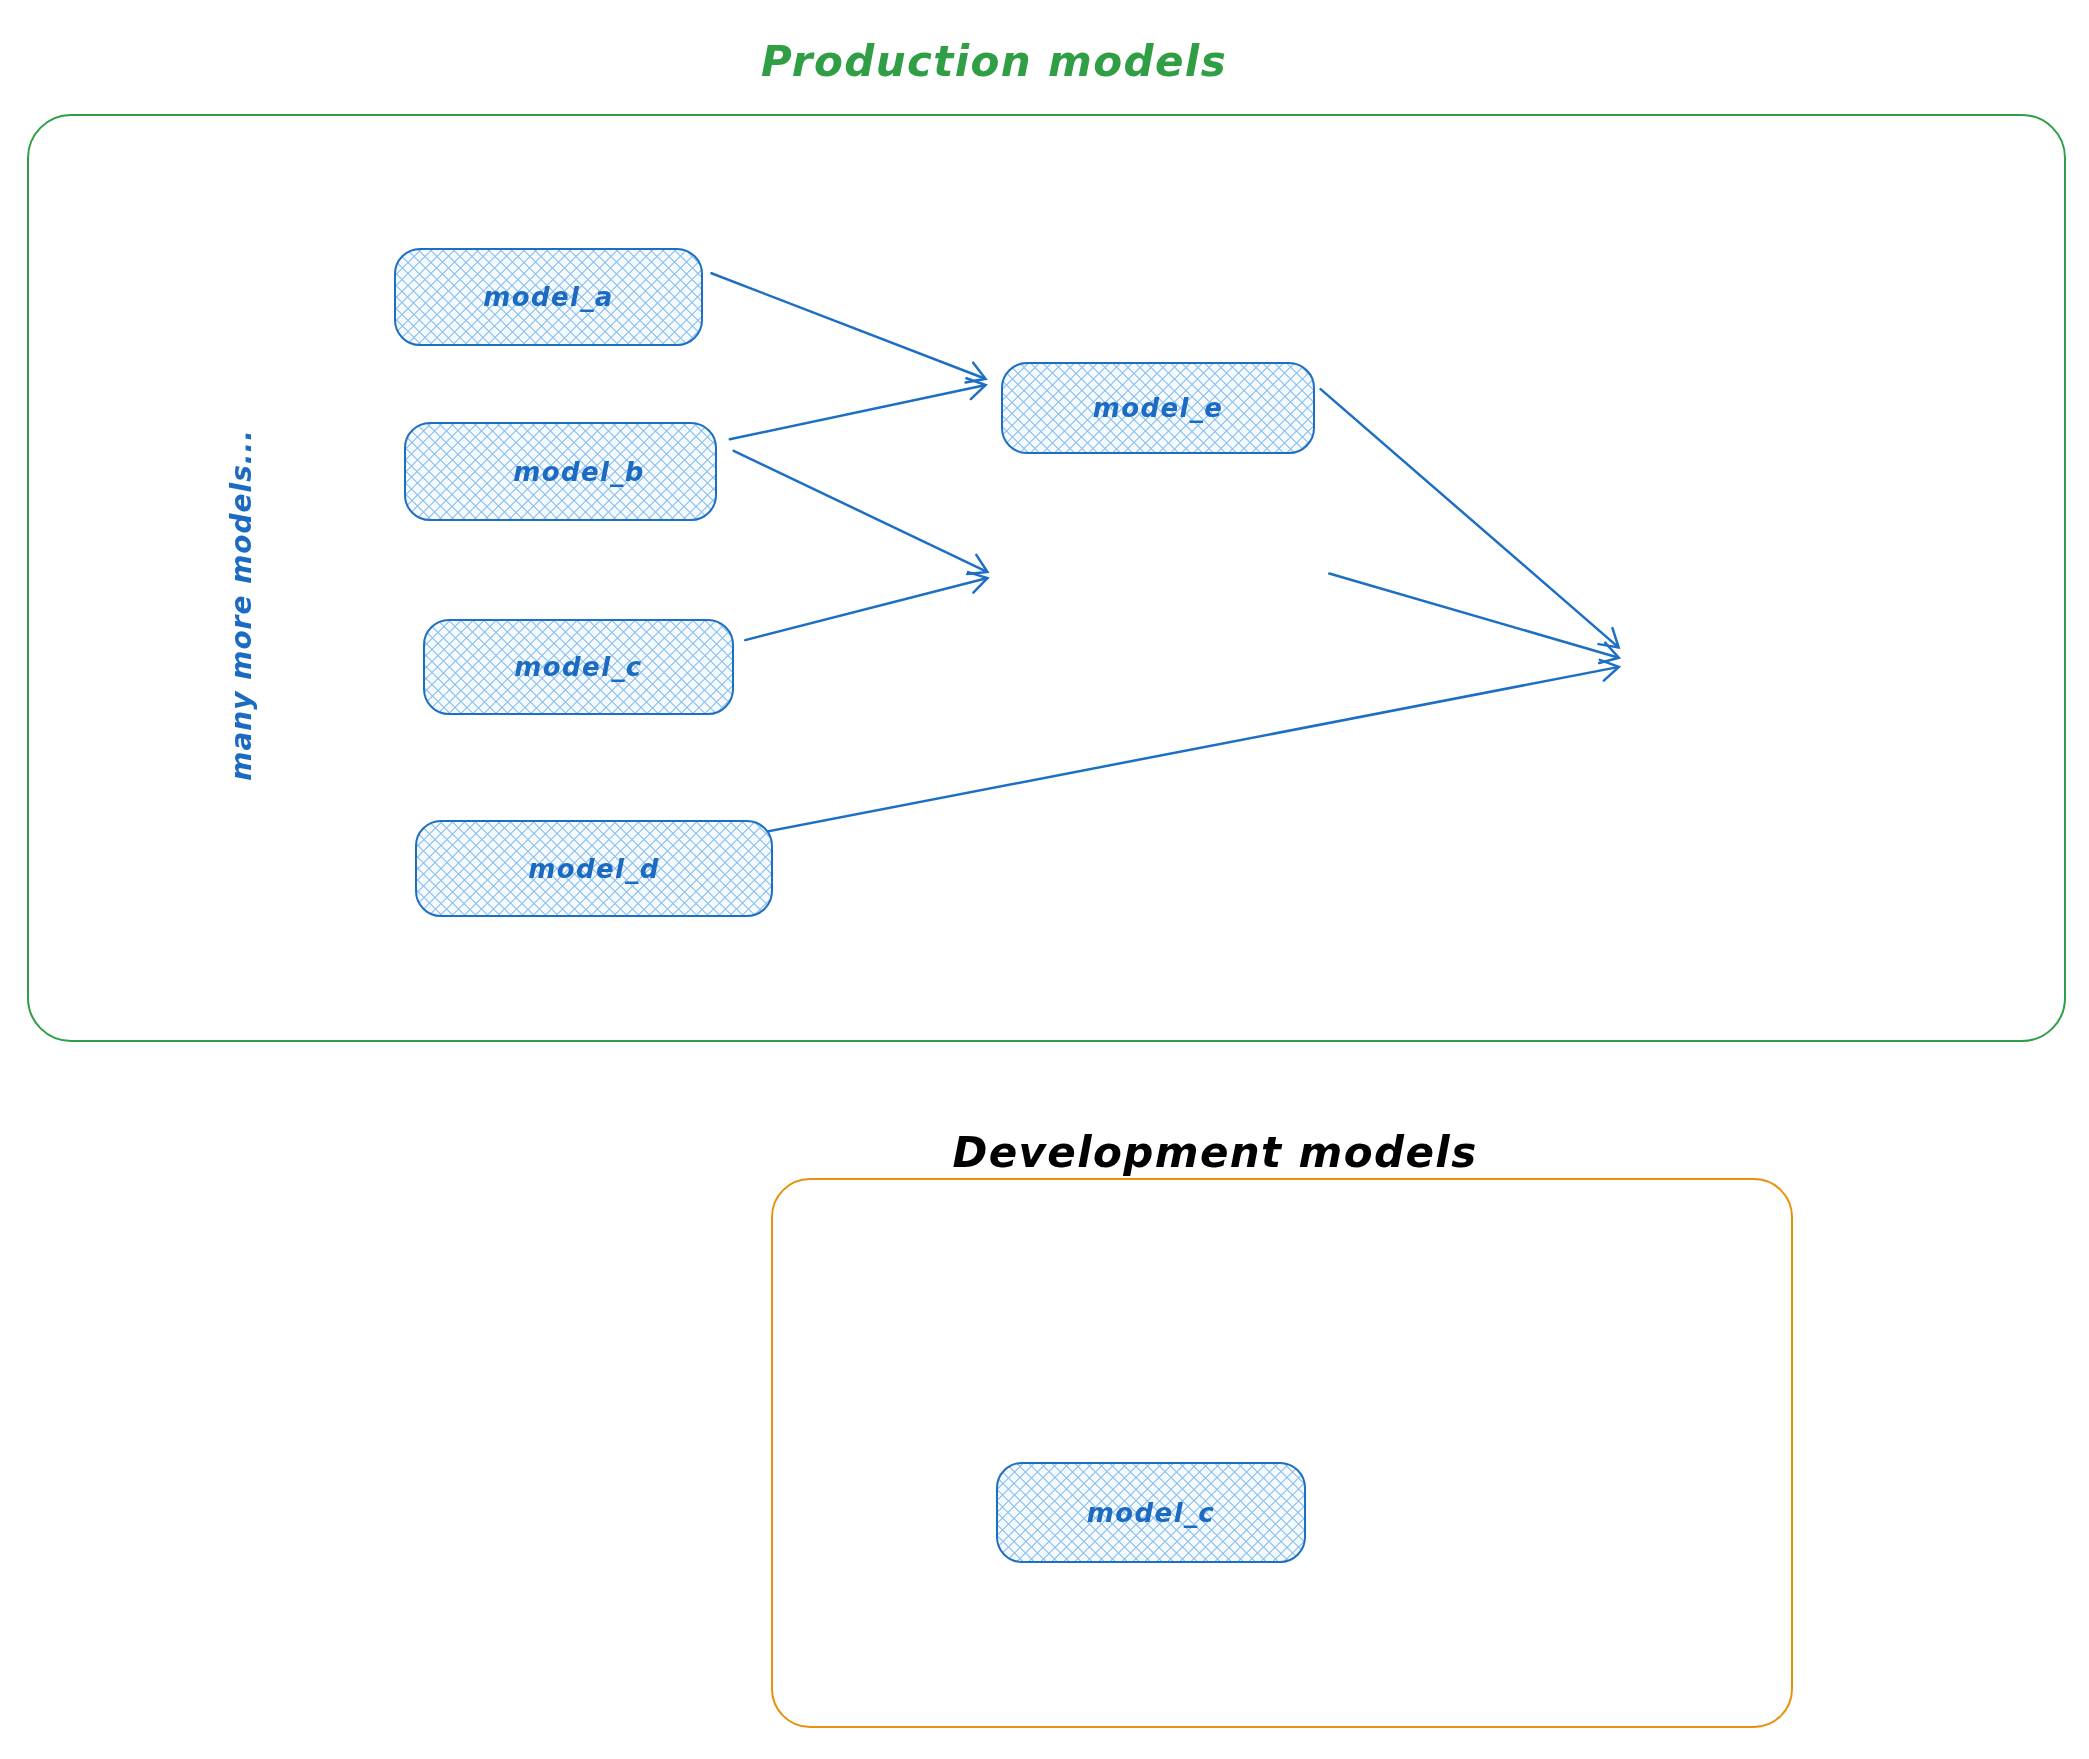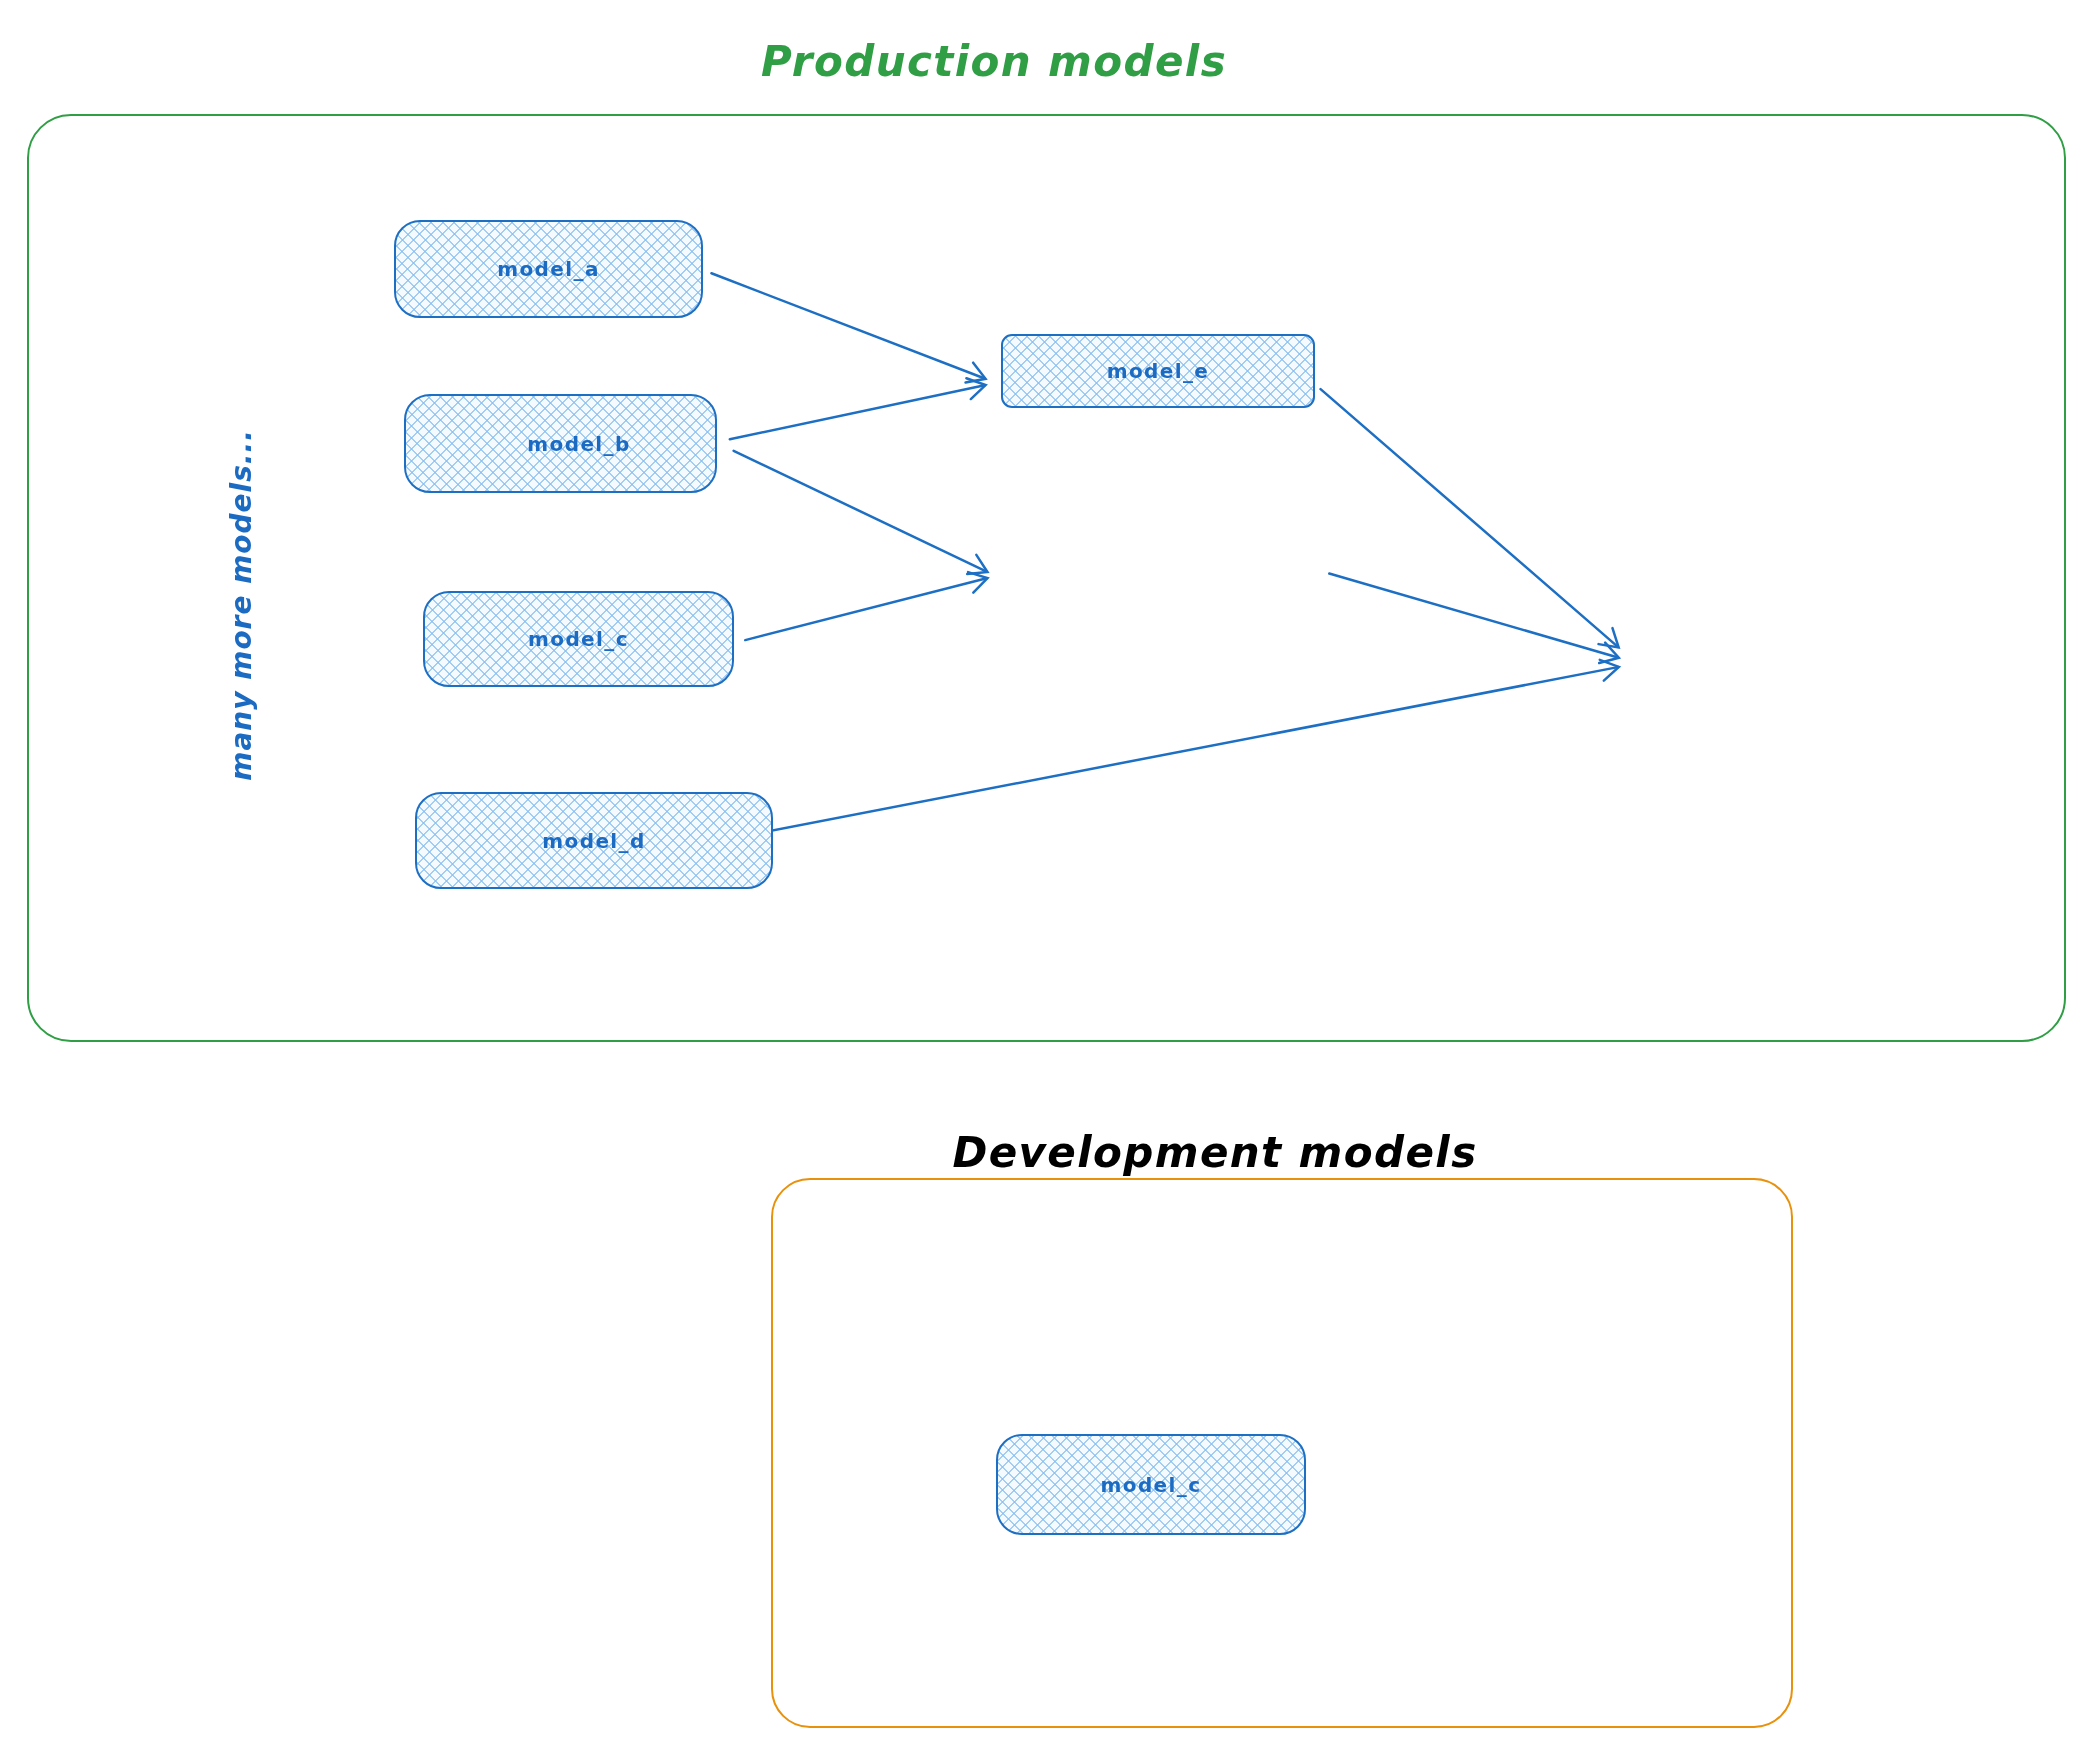--- a/index.html
+++ b/index.html
@@ -55,34 +55,36 @@
     letter-spacing:1px;
   }
 
   
   .node {
     position:absolute;
     display:flex; align-items:center; justify-content:center;
     border:2.5px solid #1d6fc4;
     border-radius:26px;
     color:#1c6bc2;
-    font-size:20px;
+    font-size:26px;
+    font-style:italic;
     font-weight:600;
     letter-spacing:1.4px;
     background-color:#f5faff;
     background-image:
       repeating-linear-gradient(45deg,  rgba(137,190,240,0.75) 0px, rgba(137,190,240,0.75) 1.4px, transparent 1.4px, transparent 8.2px),
       repeating-linear-gradient(135deg, rgba(137,190,240,0.75) 0px, rgba(137,190,240,0.75) 1.4px, transparent 1.4px, transparent 8.2px);
     box-sizing:border-box;
+    margin-top:28px;
   }
   .node-a { left:394px; top:220px; width:309px; height:98px; }
   .node-b { left:404px; top:394px; width:313px; height:99px;padding-left:37px; }
   .node-c { left:423px; top:591px; width:311px; height:96px;  }
   .node-d { left:415px; top:792px; width:358px; height:97px; }
-  .node-e { left:1001px; top:334px; width:314px; height:74px;border-radius:11px; }
+  .node-e { left:1001px; top:334px; width:314px; height:92px; }
   .node-f { left:999px; top:524px; width:314px; height:97px; }
   .node-g { left:1634px; top:611px; width:314px; height:96px;  }
   .node-dev-c { left:996px; top:1434px; width:310px; height:101px; }
 
   .edges-layer {
     position:absolute; left:0; top:0;
     width:2089px; height:1759px;
     pointer-events:none;
   }
   .edges-layer path { stroke:#1d6fc4; stroke-width:2.6; fill:none; stroke-linecap:round; }

